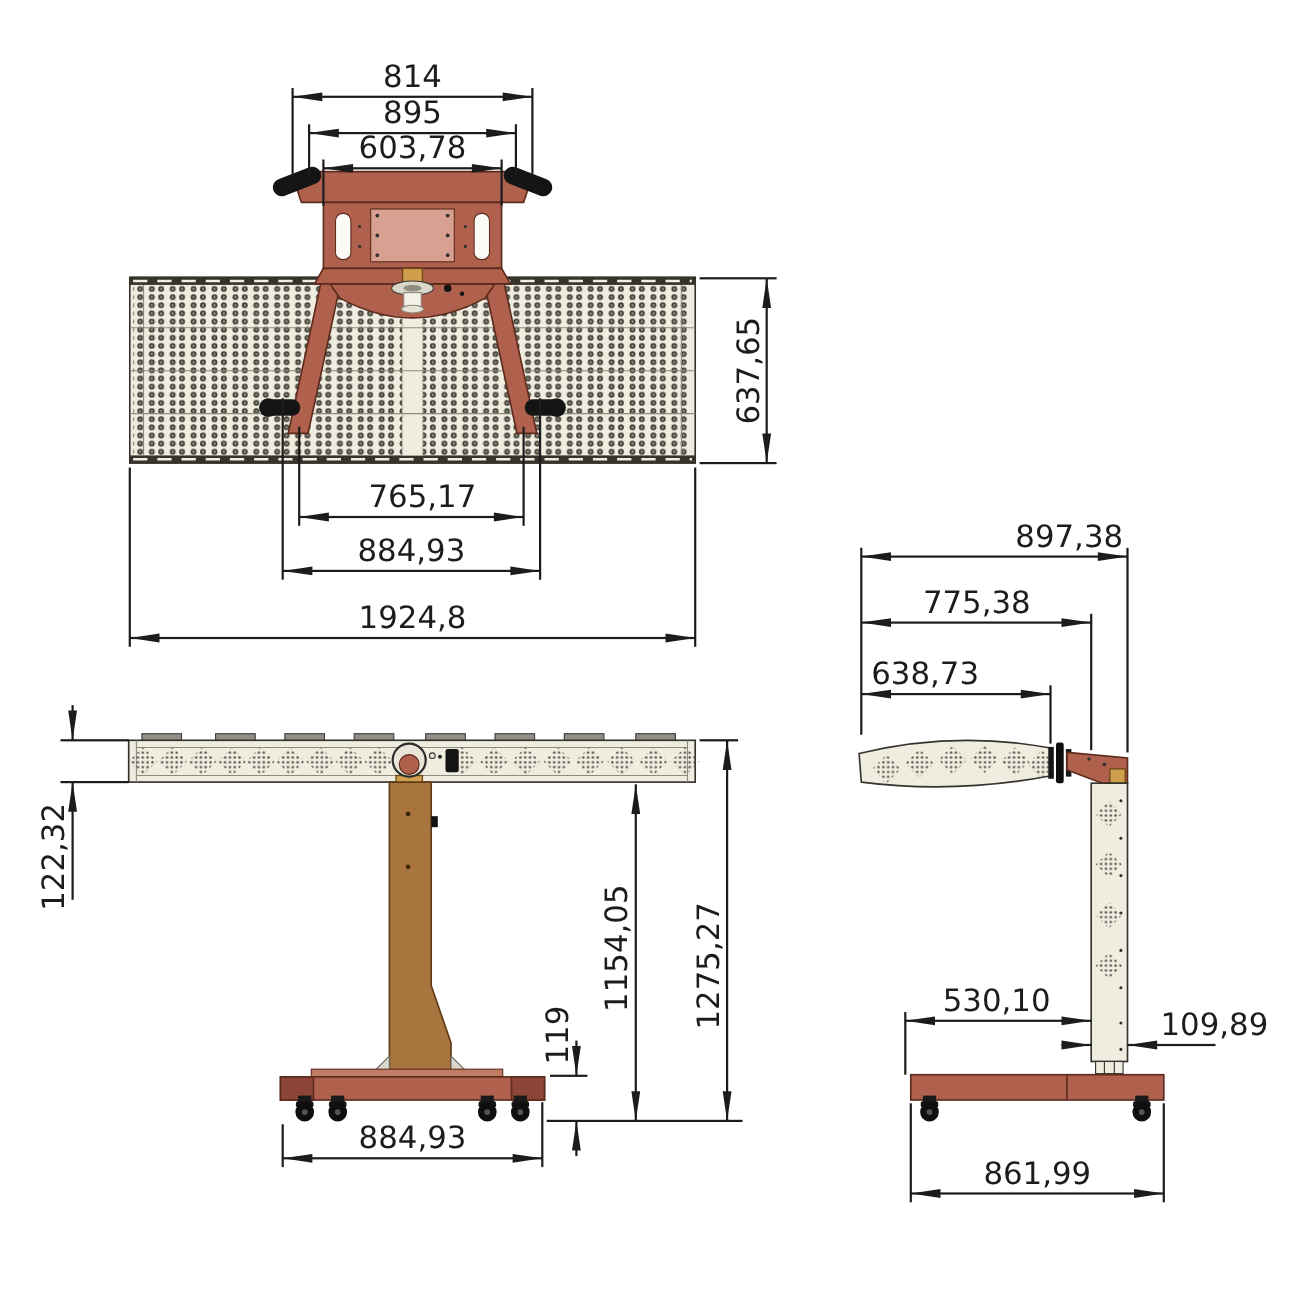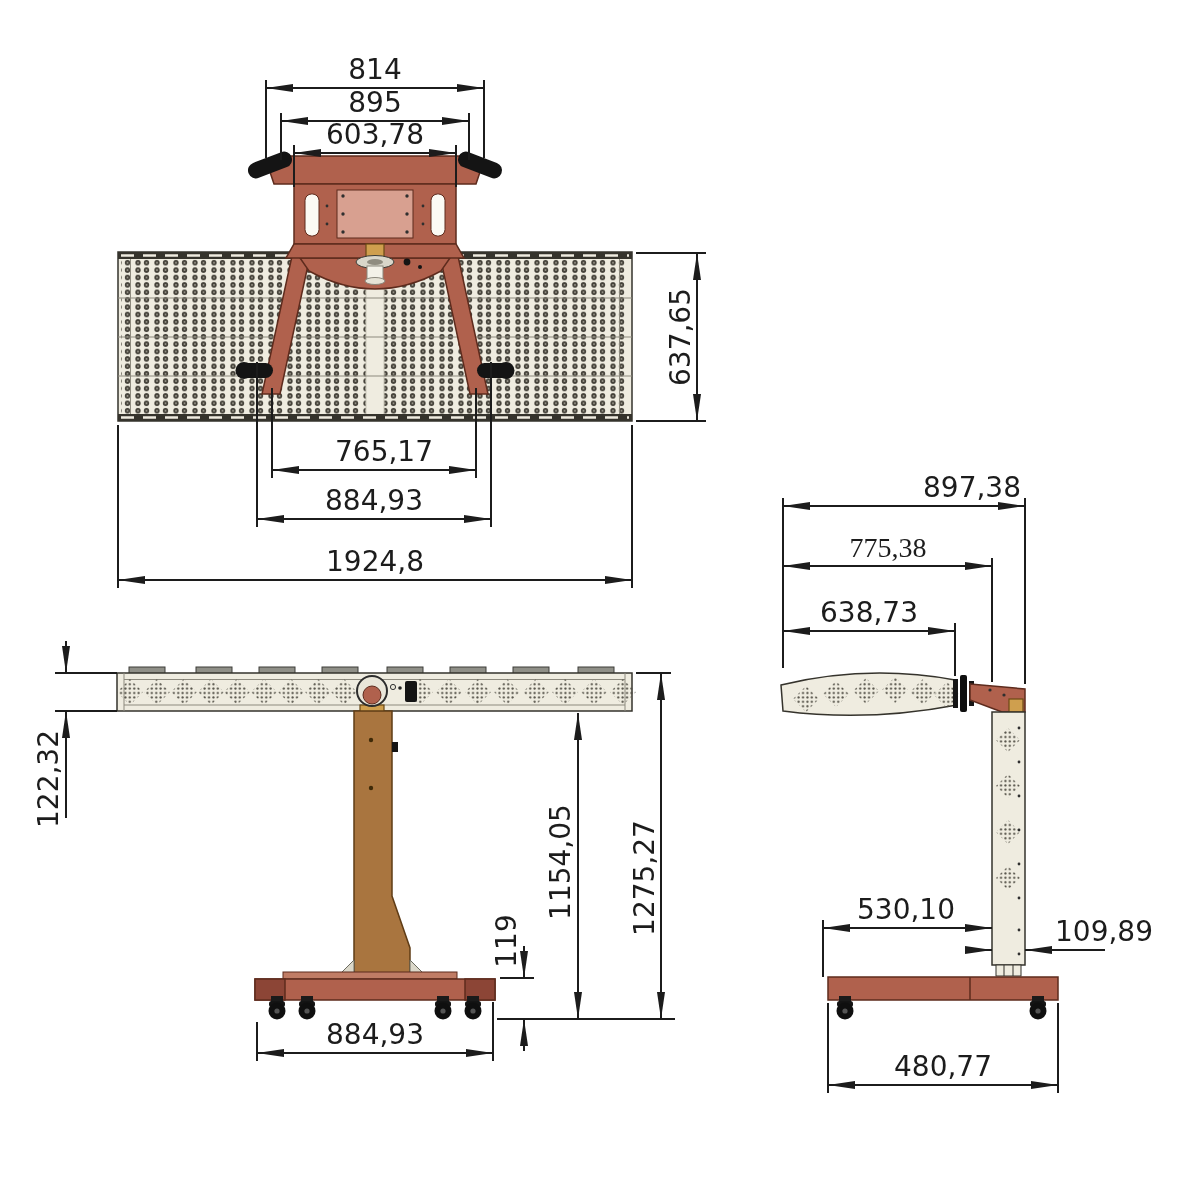--- a/index.html
+++ b/index.html
@@ -319,28 +319,28 @@
     <div class="hl" style="left:783px;top:505px;width:242px;"></div>
     <i class="ar ar-l" style="left:783px;top:501.5px;"></i>
     <i class="ar ar-r" style="left:998px;top:501.5px;"></i>
     <span class="lbl" style="left:928px;top:502px;margin-left:44px;">897,38</span>
   </div>
   <div>
     <div class="vl" style="left:991px;top:558px;height:124px;"></div>
     <div class="hl" style="left:783px;top:565px;width:209px;"></div>
     <i class="ar ar-l" style="left:783px;top:561.5px;"></i>
     <i class="ar ar-r" style="left:965px;top:561.5px;"></i>
-    <span class="lbl" style="left:888px;top:562px;font-family:Liberation Serif, serif;">775,38</span>
+    <span class="lbl" style="left:888px;top:562px;">775,38</span>
   </div>
   <div>
     <div class="vl" style="left:954px;top:623px;height:53px;"></div>
     <div class="hl" style="left:783px;top:630px;width:172px;"></div>
     <i class="ar ar-l" style="left:783px;top:626.5px;"></i>
     <i class="ar ar-r" style="left:928px;top:626.5px;"></i>
-    <span class="lbl" style="left:869px;top:627px;">638,73</span>
+    <span class="lbl" style="left:841px;top:627px;">638,73</span>
   </div>
   <div>
     <div class="vl" style="left:822px;top:920px;height:57px;"></div>
     <div class="hl" style="left:823px;top:927px;width:169px;"></div>
     <i class="ar ar-l" style="left:823px;top:923.5px;"></i>
     <i class="ar ar-r" style="left:965px;top:923.5px;"></i>
     <span class="lbl" style="left:906px;top:924px;">530,10</span>
   </div>
   <div>
     <div class="hl" style="left:965px;top:949px;width:27px;"></div>
@@ -348,16 +348,16 @@
     <div class="hl" style="left:1025px;top:949px;width:80px;"></div>
     <i class="ar ar-l" style="left:1025px;top:945.5px;"></i>
     <span class="lbl" style="left:1104px;top:946px;text-align:right;">109,89</span>
   </div>
   <div>
     <div class="vl" style="left:827px;top:1003px;height:90px;"></div>
     <div class="vl" style="left:1057px;top:1003px;height:90px;"></div>
     <div class="hl" style="left:828px;top:1084px;width:230px;"></div>
     <i class="ar ar-l" style="left:828px;top:1080.5px;"></i>
     <i class="ar ar-r" style="left:1031px;top:1080.5px;"></i>
-    <span class="lbl" style="left:943px;top:1081px;">480,77</span>
+    <span class="lbl" style="left:943px;top:1081px;">861,99</span>
   </div>
 
 </div>
 
 </body></html>

